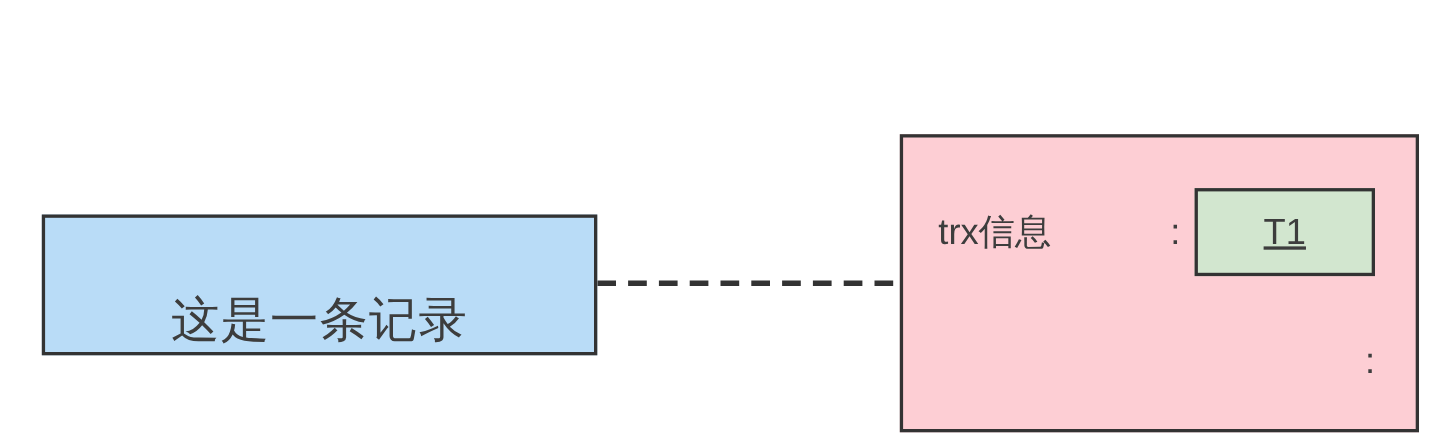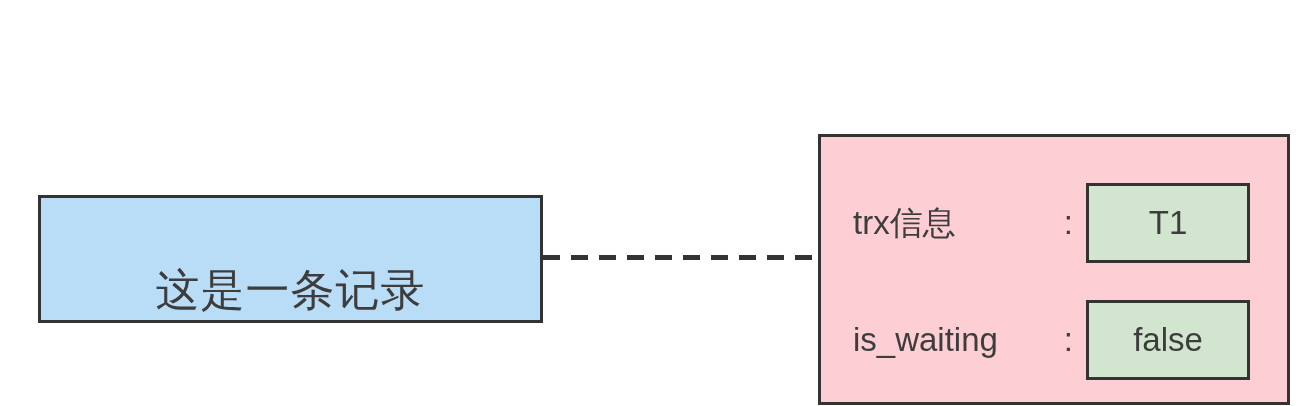--- a/index.html
+++ b/index.html
@@ -61,21 +61,21 @@
     display:block;
   }
   .connector line{
     stroke:var(--connector);
     stroke-width:5;
     stroke-dasharray:17 11;
   }
   .lock-box{
     position:absolute;
     left:818px;
-    top:134px;
+    top:122px;
     width:472px;
     height:271px;
     background:var(--lock-fill);
     border:3px solid var(--border);
   }
   .lock-row{
     position:absolute;
     left:32px;
     right:37px;
     height:80px;
@@ -97,20 +97,21 @@
   .value-box{
     margin-left:13px;
     width:164px;
     height:80px;
     background:var(--value-fill);
     border:3px solid var(--border);
     display:flex;
     align-items:center;
     justify-content:center;
     flex:0 0 auto;
+    text-decoration:underline;
   }
   .value-box span{
     font-size:33px;
     color:var(--text);
     white-space:nowrap;
   }
 </style>
 </head>
 <body>
 
@@ -129,21 +130,17 @@
 
     <div class="lock-row row-0">
       <span class="row-label">trx信息</span>
       <span class="row-colon">:</span>
       <div class="value-box">
         <span>T1</span>
       </div>
     </div>
 
     <div class="lock-row row-1">
-      <span class="row-label">is_waiting</span>
       <span class="row-colon">:</span>
-      <div class="value-box">
-        <span>false</span>
-      </div>
     </div>
 
   </div>
 </div>
 
 </body></html>

